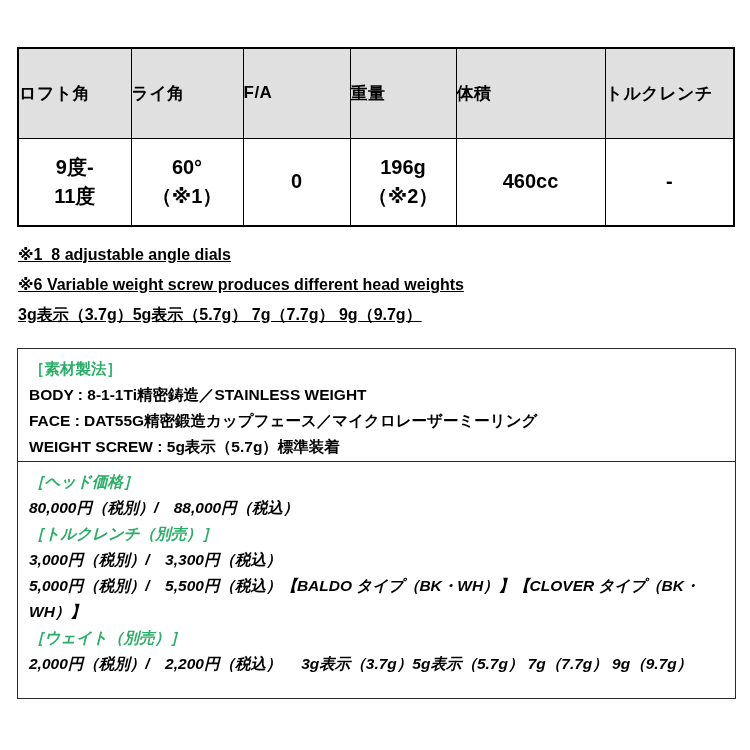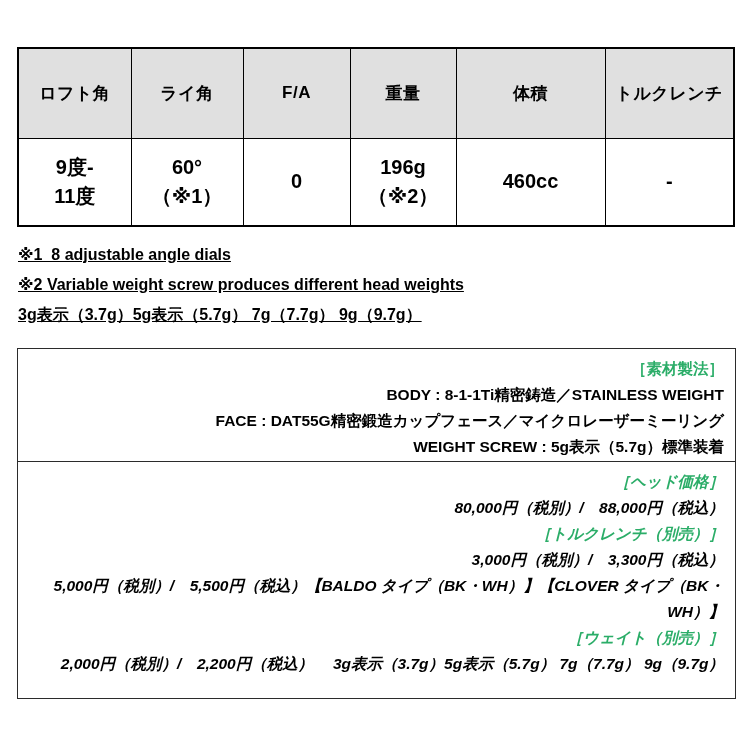--- a/index.html
+++ b/index.html
@@ -24,21 +24,21 @@
     table-layout:fixed;
   }
   table.spec, table.spec th, table.spec td {
     border:1px solid #000;
   }
   table.spec { border:2px solid #000; }
   table.spec th {
     background:#e0e0e0;
     height:90px;
     font-size:17px;
-    text-align:center; vertical-align:middle;
+    text-align:left; vertical-align:middle;
     letter-spacing:0.5px;
   }
   table.spec td {
     background:#ffffff;
     height:88px;
     font-size:20px;
     text-align:center; vertical-align:middle;
   }
   .cline { line-height:29px; white-space:nowrap; }
 
@@ -56,21 +56,21 @@
   
   .box {
     position:absolute; left:17px;
     width:719px;
     border:1px solid #2b2b2b;
     background:#ffffff;
     padding:7px 11px;
     font-size:15.5px;
     overflow:hidden;
   }
-  .box .bline { line-height:26px; white-space:pre-wrap;text-align:right; }
+  .box .bline { line-height:26px; white-space:pre-wrap; }
   .box-materials { top:348px; height:114px; }
   .box-prices    { top:461px; height:238px;font-style:italic; }
   .green-label { color:#2bad68; }
 </style>
 </head>
 <body>
 
 <div class="page">
 
   <table class="spec">
@@ -117,21 +117,21 @@
         <td>
           <div class="cline">-</div>
 
         </td>
       </tr>
     </tbody>
   </table>
 
   <div class="notes">
     <div class="note-line">※1  8 adjustable angle dials</div>
-    <div class="note-line">※2 Variable weight screw produces different head weights</div>
+    <div class="note-line">※6 Variable weight screw produces different head weights</div>
     <div class="note-line">3g表示（3.7g）5g表示（5.7g） 7g（7.7g） 9g（9.7g）</div>
   </div>
 
   <div class="box box-materials">
     <div class="bline green-label">［素材製法］</div>
     <div class="bline">BODY : 8-1-1Ti精密鋳造／STAINLESS WEIGHT</div>
     <div class="bline">FACE : DAT55G精密鍛造カップフェース／マイクロレーザーミーリング</div>
     <div class="bline">WEIGHT SCREW : 5g表示（5.7g）標準装着</div>
   </div>
 

